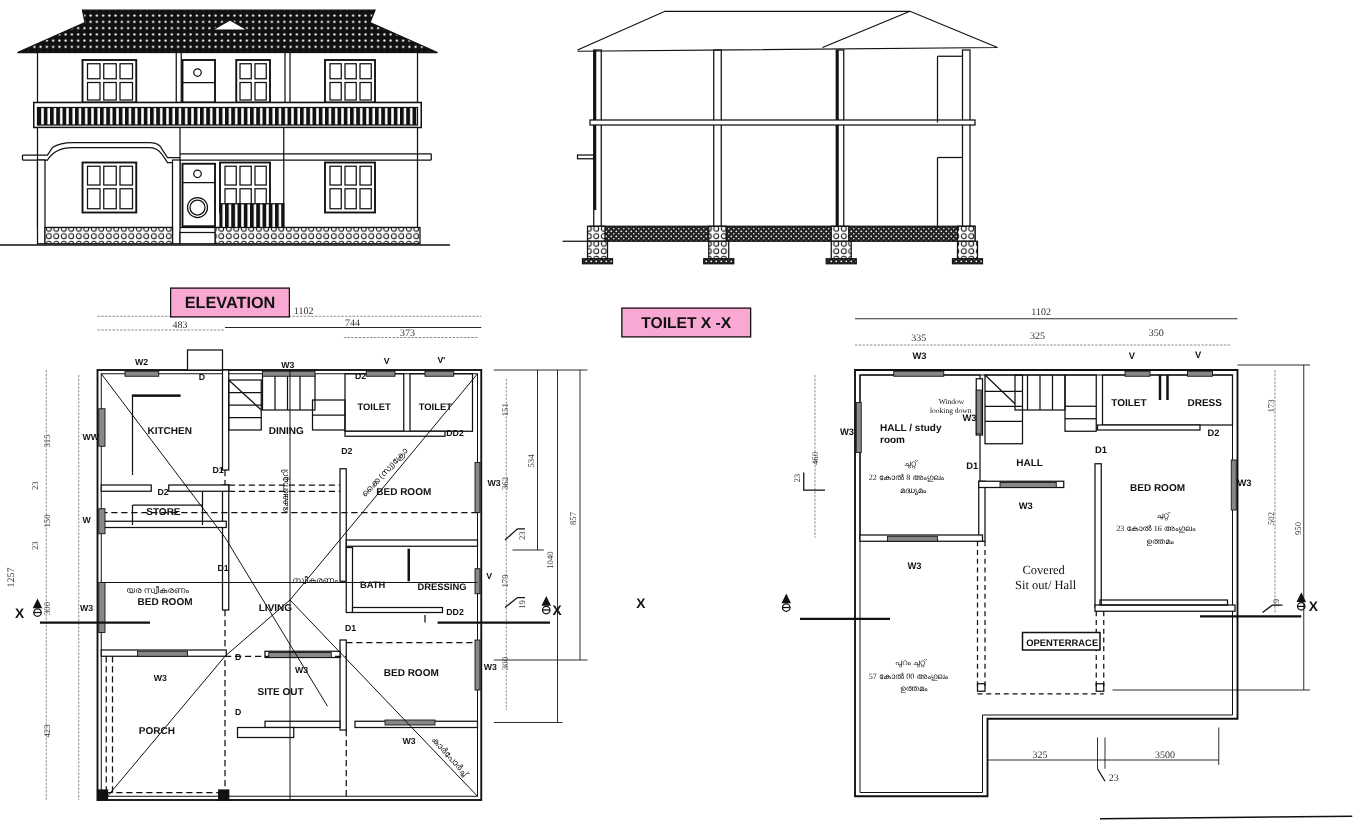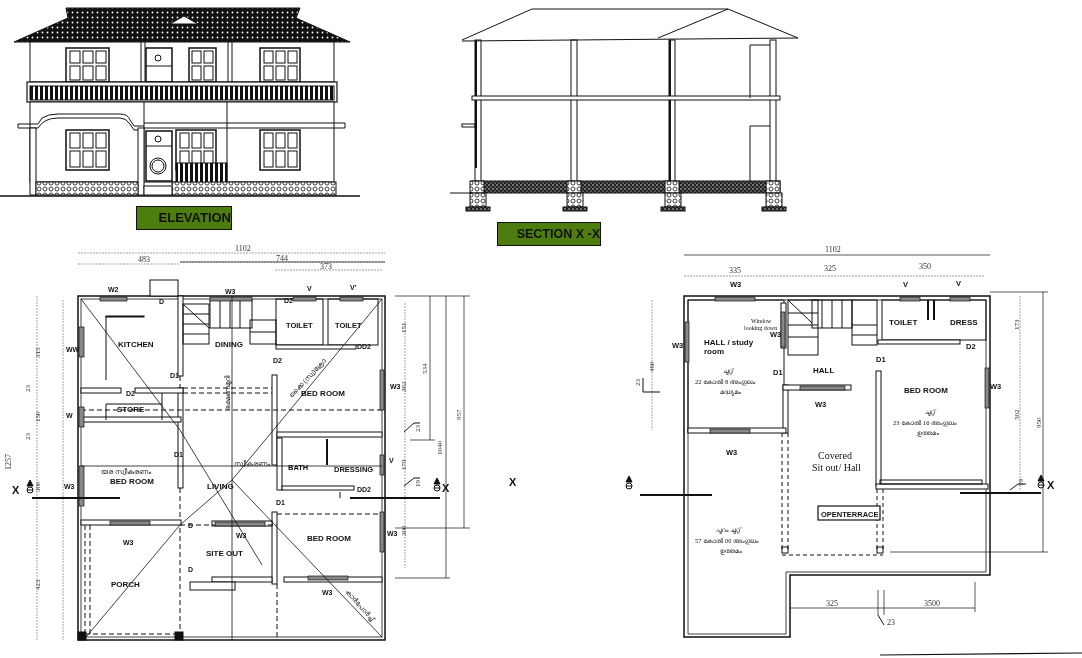--- a/index.html
+++ b/index.html
@@ -1,21 +1,21 @@
 <!DOCTYPE html>
 <html><head>
 <meta charset="utf-8">
 <style>
   html,body{margin:0;padding:0;background:#fff;}
   body{width:1082px;height:658px;position:relative;overflow:hidden;font-family:"Liberation Sans",sans-serif;}
   svg{position:absolute;left:0;top:0;}
   .lbl{font-family:"Liberation Sans",sans-serif;font-weight:bold;fill:#111;}
   .dim{font-family:"Liberation Serif",serif;fill:#333;}
   .ser{font-family:"Liberation Serif",serif;fill:#111;}
-  .title-box{position:absolute;border:1.5px solid #111;background:#4d7c0f;font-family:"Liberation Sans",sans-serif;font-weight:bold;color:#111;text-align:right;}
+  .title-box{position:absolute;border:1.5px solid #111;background:#f9a8d4;font-family:"Liberation Sans",sans-serif;font-weight:bold;color:#111;text-align:center;margin-top:24px;}
 </style>
 </head>
 <body>
 
 <svg width="1082" height="658" viewBox="0 0 1082 658">
   <defs>
     <pattern id="dots" width="5" height="5" patternUnits="userSpaceOnUse">
       <rect width="5" height="5" fill="#111"></rect>
       <circle cx="2.5" cy="2.5" r="0.9" fill="#fff"></circle>
     </pattern>
@@ -511,13 +511,13 @@
       <text x="966" y="349">D2</text>
       <text x="990" y="389">W3</text>
       <text x="726" y="455">W3</text>
     </g>
     <text class="lbl" x="1047" y="489" font-size="11">X</text>
   </g>
   <line x1="880" y1="655" x2="1082" y2="653" stroke="#111" stroke-width="1.2"></line>
 </svg>
 
 <div class="title-box" style="left:136px;top:206px;width:94px;height:22px;line-height:22px;font-size:13px;">ELEVATION</div>
-<div class="title-box" style="left:497px;top:222px;width:102px;height:22px;line-height:22px;font-size:12.5px;">SECTION X -X</div>
+<div class="title-box" style="left:497px;top:222px;width:102px;height:22px;line-height:22px;font-size:12.5px;">TOILET X -X</div>
 
 </body></html>

